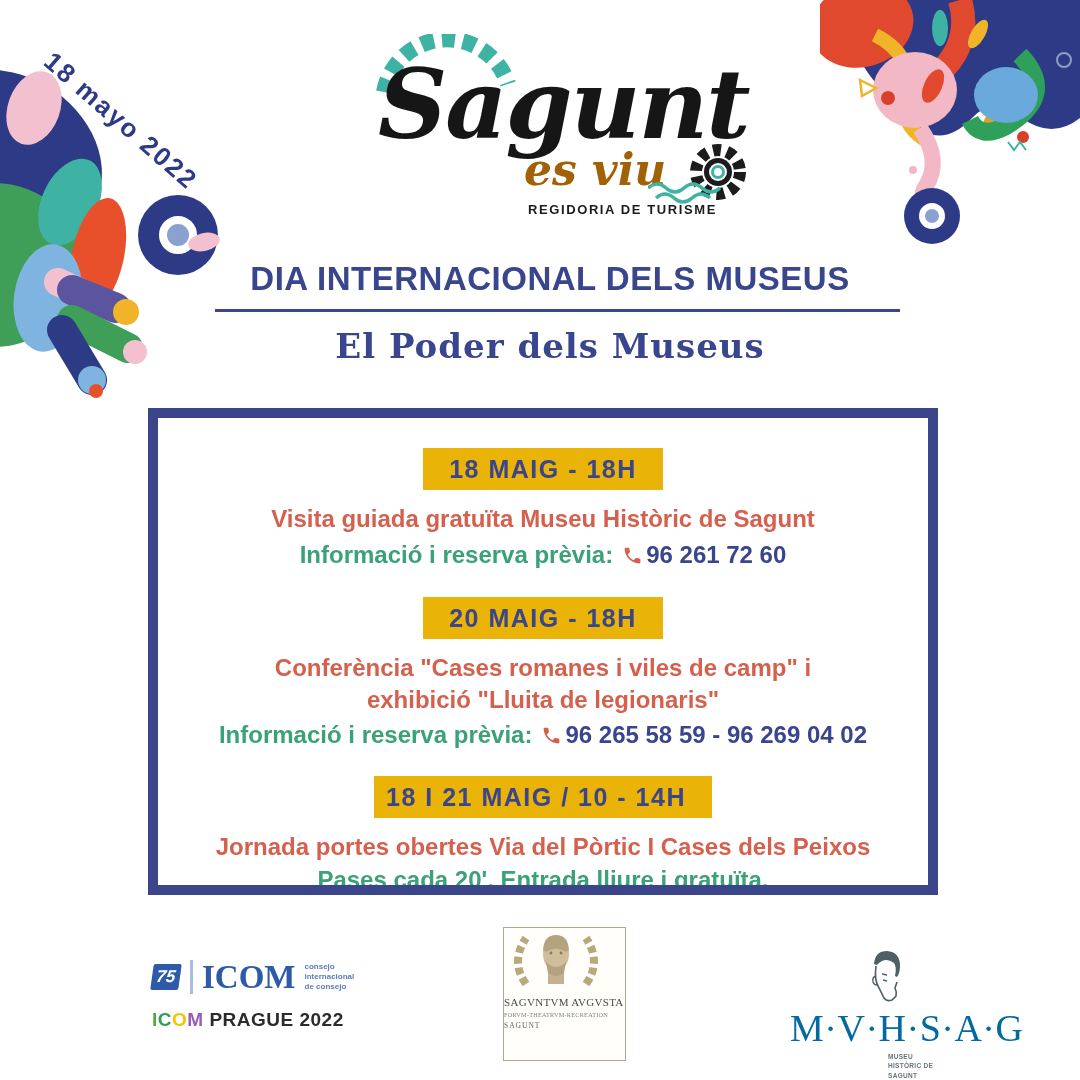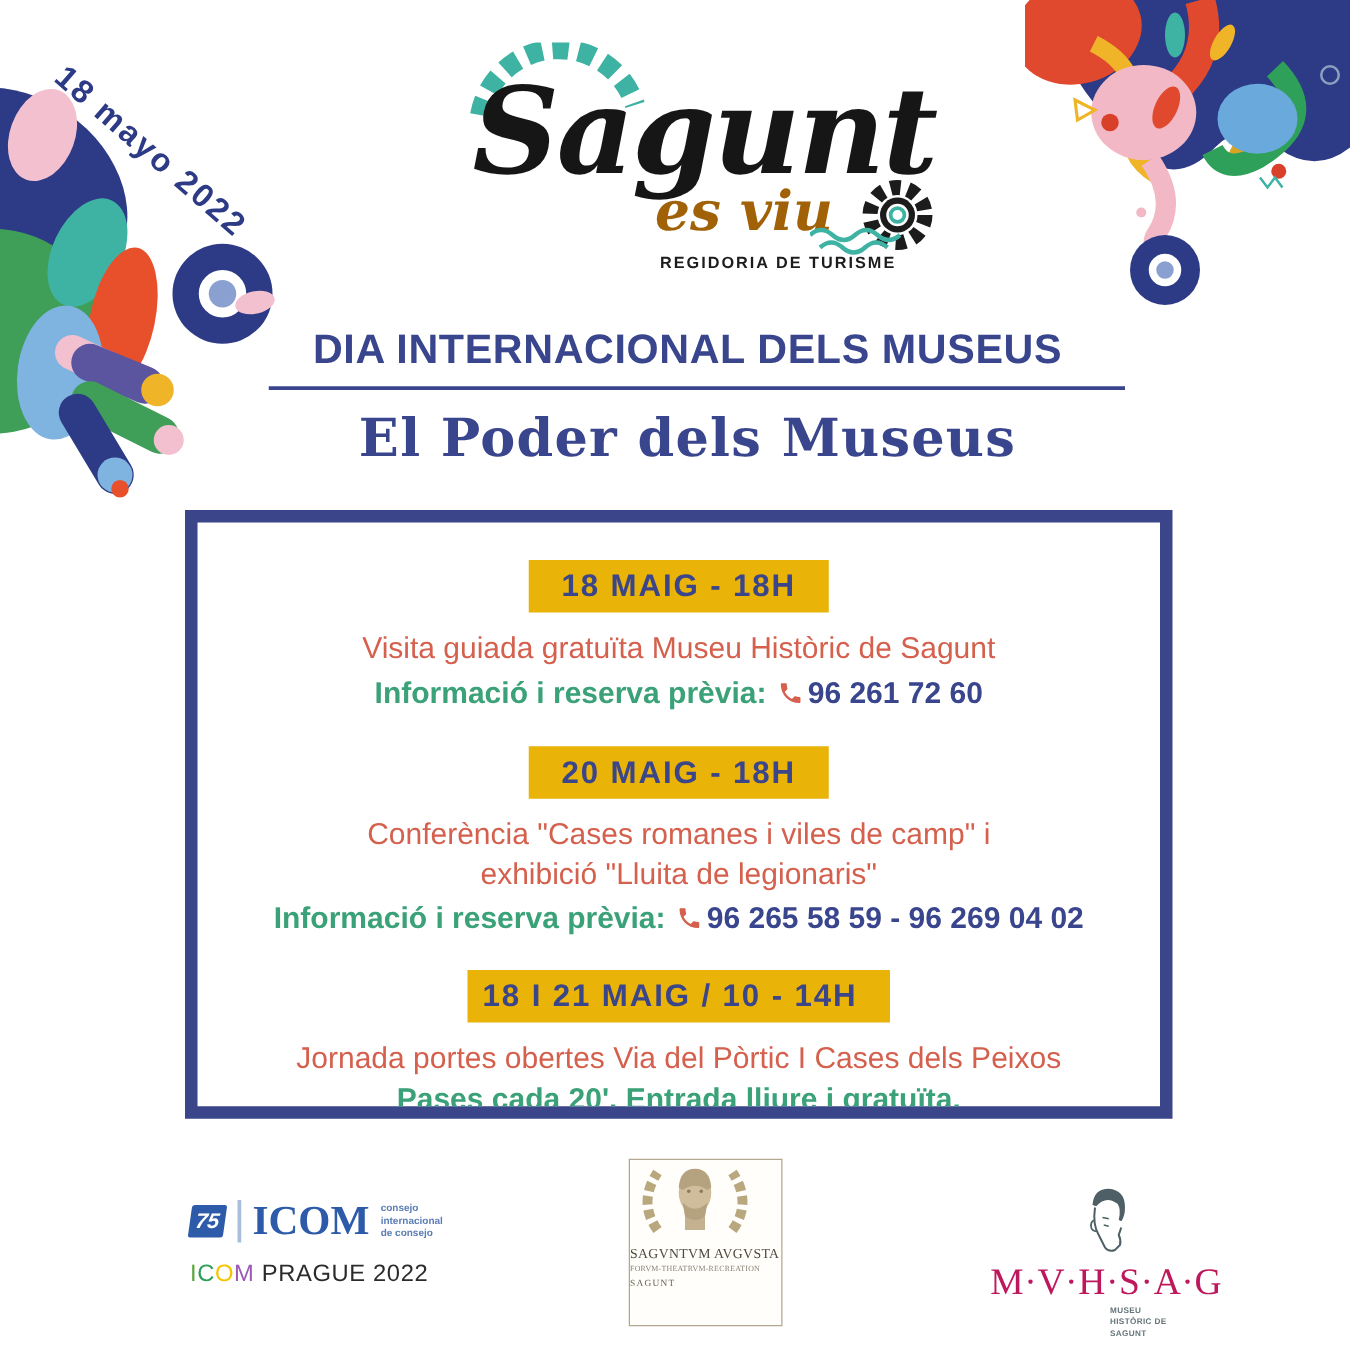--- a/index.html
+++ b/index.html
@@ -33,72 +33,72 @@
   }
 
   
   #main-title {
     left:180px; top:260px; width:740px; text-align:center;
     font-size:33px; font-weight:bold; color:#39458c; letter-spacing:0.5px;
   }
   #title-divider { left:215px; top:309px; width:685px; height:3px; background:#39458c; }
   #subtitle {
     left:180px; top:326px; width:740px; text-align:center;
-    font-family:"DejaVu Serif", serif; font-weight:bold; font-size:42px; color:#39458c; letter-spacing:1px;
+    font-family:"DejaVu Serif", serif; font-weight:bold; font-size:34px; color:#39458c; letter-spacing:1px;
   }
 
   
   #event-box {
     left:148px; top:408px; width:790px; height:487px;
     border:10px solid #3b4589; background:#fff; text-align:center; overflow:hidden;
   }
   .badge {
     display:inline-block; background:#eab308; color:#3b4589;
     font-size:25px; font-weight:bold; letter-spacing:1.5px;
     padding:7px 26px 6px;
   }
   .b1 { margin-top:30px; }
   .b2 { margin-top:26px; }
   .b3 { margin-top:24px;padding-left:12px; }
-  .ev-line { color:#d4604d; font-size:24px; font-weight:normal; margin-top:10px; line-height:1.32; }
+  .ev-line { color:#d4604d; font-size:24px; font-weight:bold; margin-top:10px; line-height:1.32; }
   .ev-line.first { margin-top:13px; }
   .info-row { margin-top:4px; font-size:24px; font-weight:bold; line-height:1.35; }
   .info-label { color:#3aa178; }
   .phone-ic { width:21px; height:21px; vertical-align:-3px; margin:0 3px 0 9px; }
   .phone-num { color:#39458c; }
   .ev-green { color:#3aa178; font-size:24px; font-weight:bold; margin-top:4px; }
 
   
   #icom-block { left:152px; top:960px; width:210px; }
   .icom-row1 { display:flex; align-items:center; }
   .icom-75 {
     width:28px; height:26px; background:#2d5ba9; color:#fff; transform:skewX(-8deg);
     font-style:italic; font-weight:900; font-size:17px; display:flex; align-items:center; justify-content:center;
     border-radius:2px;
   }
   .icom-bar { width:3px; height:34px; background:#a9bedc; margin:0 9px 0 10px; }
   .icom-name {
     font-family:"Liberation Serif", serif; font-weight:bold; font-size:33px; color:#2d5ba9; line-height:1;
   }
   .icom-desc { margin-left:9px; font-size:8px; font-weight:bold; color:#5b7db5; line-height:1.25; }
-  .icom-prague { margin-top:15px; font-size:19px; font-weight:normal; letter-spacing:0.5px; white-space:nowrap; }
+  .icom-prague { margin-top:15px; font-size:19px; font-weight:bold; letter-spacing:0.5px; white-space:nowrap; }
   .pg-i { color:#5aa73e; } .pg-c { color:#2e9e5b; } .pg-o { color:#f5c400; } .pg-m { color:#9b59b6; }
   .pg-rest { color:#2b2b2b; }
 
   #sagv-block {
     left:503px; top:927px; width:123px; height:134px; border:1.5px solid #b3a793;
     text-align:left; padding-top:0; background:#fffefb;
   }
   .sagv-title { font-family:"Liberation Serif", serif; font-size:11px; color:#4f4a3c; letter-spacing:0.3px; margin-top:4px; }
   .sagv-sub { font-family:"Liberation Serif", serif; font-size:6.3px; color:#8a8274; margin-top:3px; letter-spacing:0.2px; }
   .sagv-year { font-family:"Liberation Serif", serif; font-size:7.5px; color:#6a6254; margin-top:3px; letter-spacing:1px; }
 
   #mvhsag-block { left:790px; top:948px; width:190px; }
   .mv-head { margin-left:72px; }
-  .mv-acronym { font-family:"Liberation Serif", serif; font-size:30px; color:#be185d; line-height:1.1; letter-spacing:0.5px;text-align:center; }
+  .mv-acronym { font-family:"Liberation Serif", serif; font-size:38px; color:#0369a1; line-height:1.1; letter-spacing:0.5px;text-align:center; }
   .mv-desc { margin-left:98px; margin-top:2px; font-size:6.5px; font-weight:bold; color:#647579; line-height:1.45; text-align:left; letter-spacing:0.3px; }
 </style>
 </head>
 <body>
 
 <svg id="hand-illo" class="abs" width="240" height="370" viewBox="0 0 240 370">
   <ellipse cx="18" cy="105" rx="98" ry="78" fill="#2d3a85" transform="rotate(35 18 105)"></ellipse>
   <ellipse cx="2" cy="215" rx="88" ry="82" fill="#3f9e57"></ellipse>
   <ellipse cx="42" cy="58" rx="26" ry="38" fill="#f3c0d0" transform="rotate(20 42 58)"></ellipse>
   <ellipse cx="78" cy="152" rx="28" ry="46" fill="#3fb3a3" transform="rotate(25 78 152)"></ellipse>

